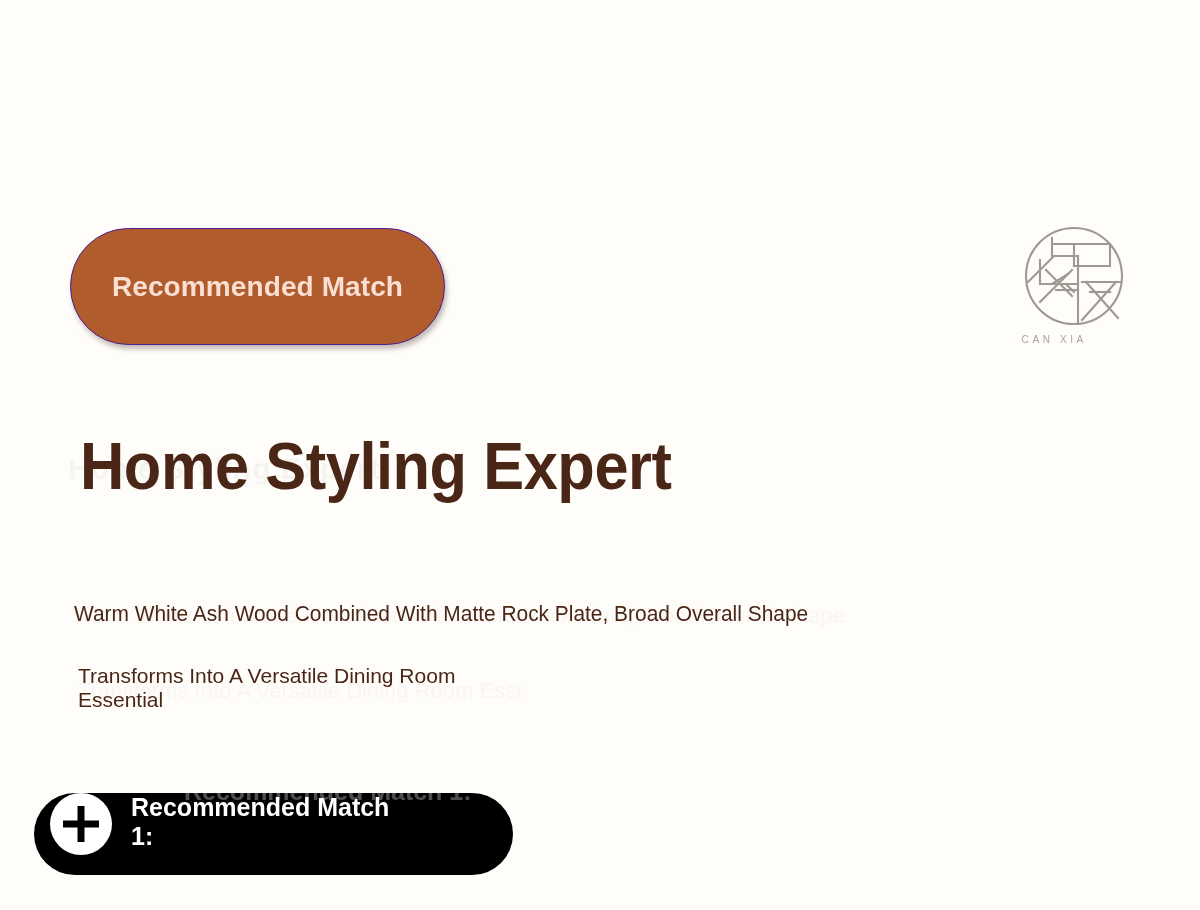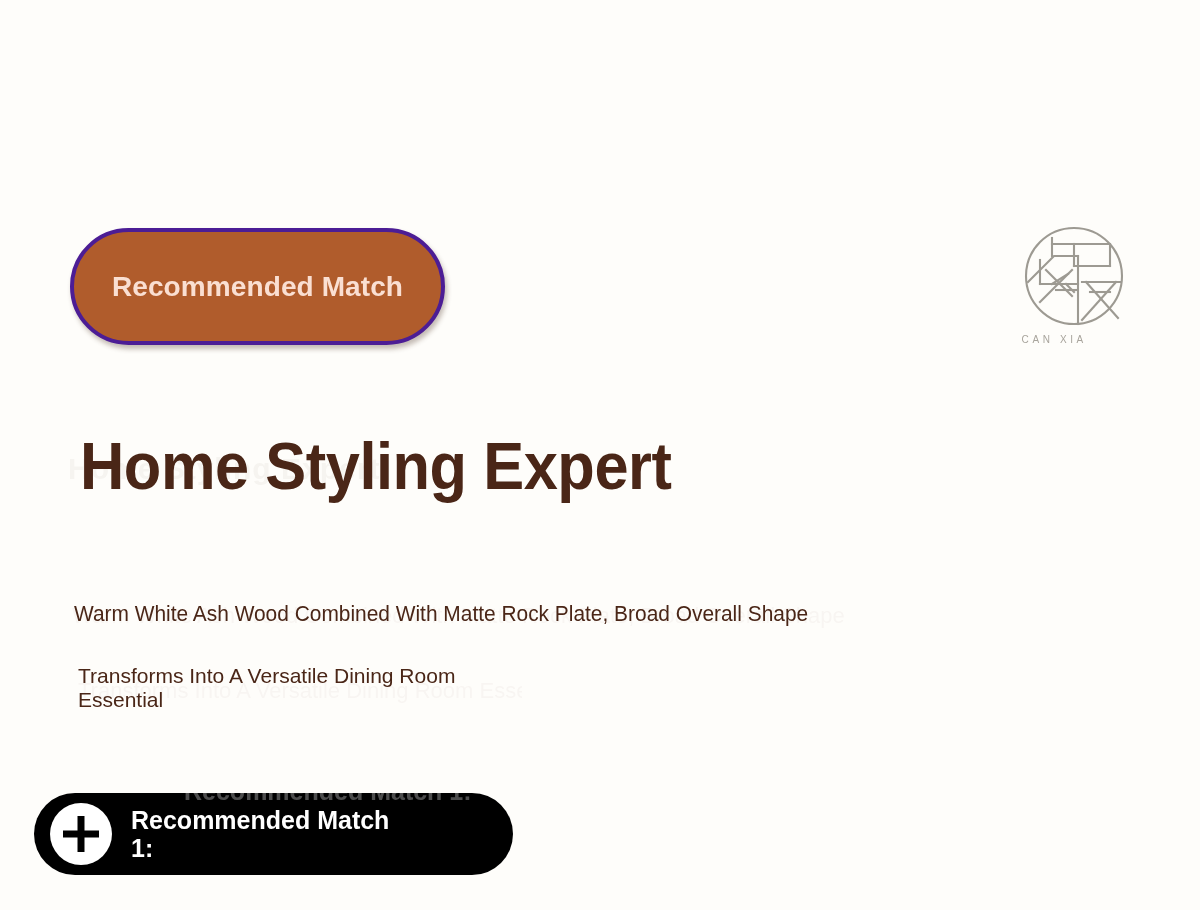--- a/index.html
+++ b/index.html
@@ -26,21 +26,21 @@
 
   
   .badge-pill {
     position: absolute;
     left: 70px;
     top: 228px;
     width: 375px;
     height: 117px;
     box-sizing: border-box;
     background: #b05c2c;
-    border: 4px solid #4c1d95;
+    border: 1px solid #4c1d95;
     border-radius: 999px;
     display: flex;
     align-items: center;
     justify-content: center;
     box-shadow: 2px 4px 5px rgba(60, 32, 16, 0.30);
   }
   .badge-pill-label {
     color: #fadfd2;
     font-family: "Liberation Sans", sans-serif;
     font-size: 28px;
@@ -168,21 +168,20 @@
   .action-pill {
     position: absolute;
     left: 34px;
     top: 793px;
     width: 479px;
     height: 82px;
     box-sizing: border-box;
     background: #000000;
     border-radius: 999px;
     display: flex;
-    align-items: center;
     padding-left: 16px;
     overflow: hidden;
   }
   .action-pill-icon {
     flex: 0 0 auto;
     width: 62px;
     height: 62px;
     position: relative;
     z-index: 2;
   }

